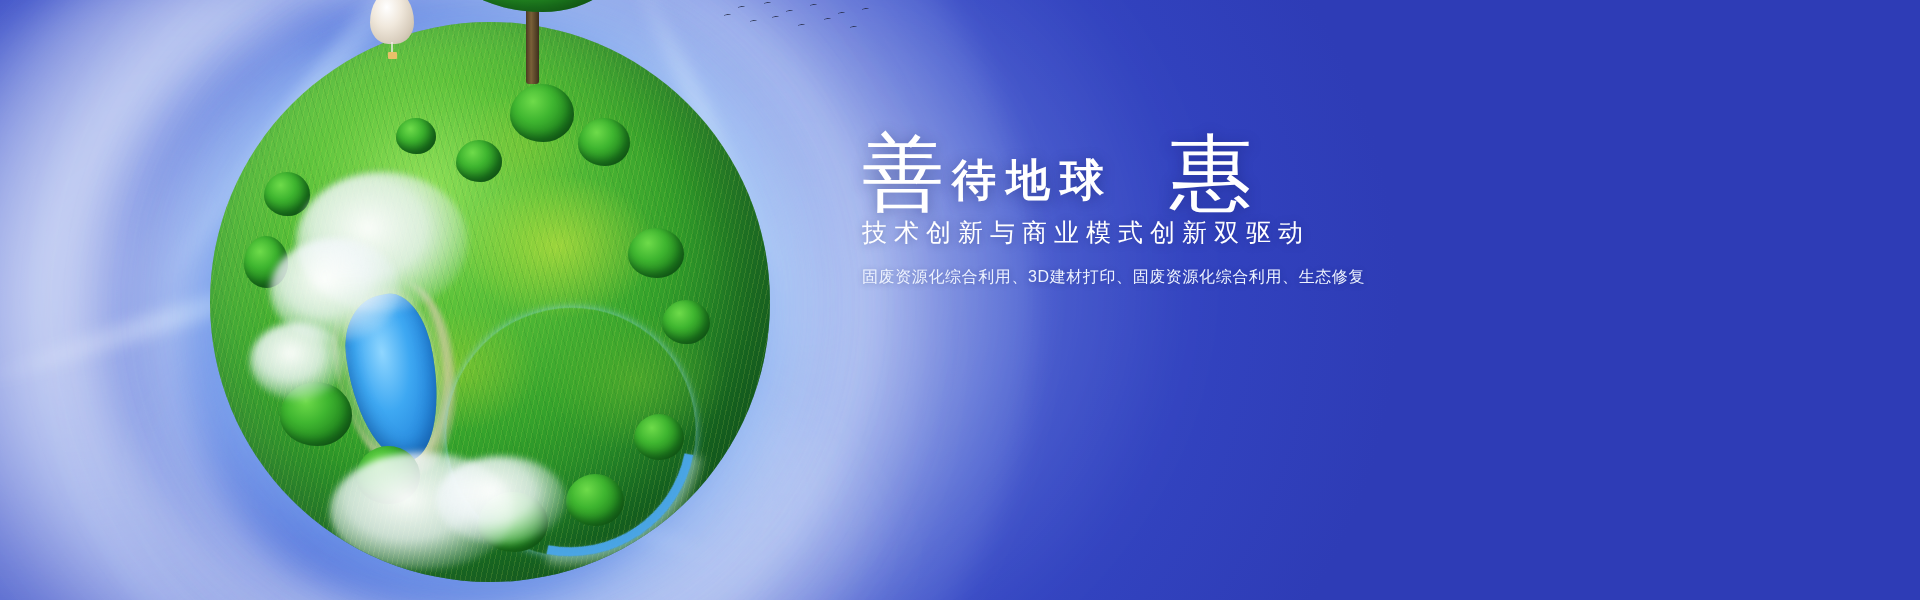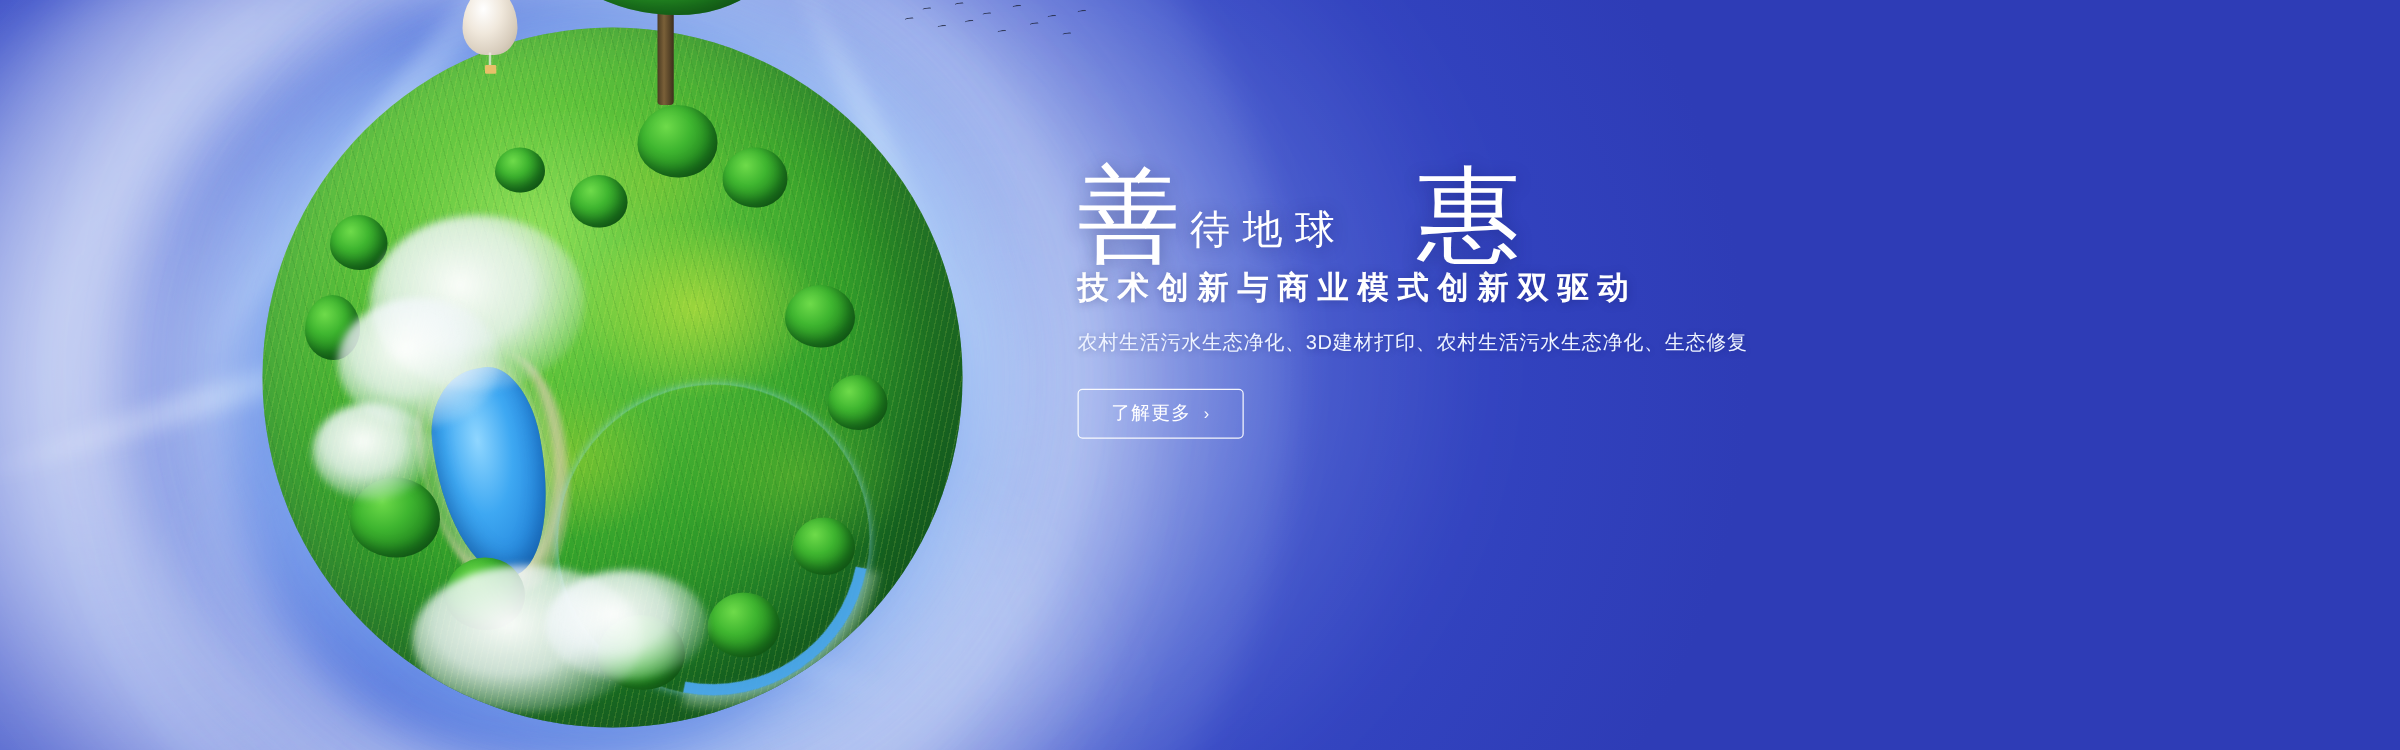--- a/index.html
+++ b/index.html
@@ -260,32 +260,32 @@
     font-family:"DejaVu Serif","Liberation Serif",serif;
     font-size:82px;
     line-height:0.96;
     font-weight:400;
     letter-spacing:0;
     position:relative;
     top:6px;
   }
   .word-rest {
     font-family:"DejaVu Serif","Liberation Serif",serif;
-    font-size:32px;
+    font-size:44px;
     letter-spacing:10px;
-    font-weight:400;
+    font-weight:700;
     margin-left:8px;
   }
   .gap { display:inline-block; width:56px; }
 
   .subtitle {
     color:#ffffff;
     font-size:25px;
     letter-spacing:7px;
-    font-weight:700;
+    font-weight:400;
     margin-top:2px;
     text-shadow:0 1px 8px rgba(16,24,90,0.35);
     white-space:nowrap;
   }
   .desc {
     color:#eef3ff;
     font-size:16px;
     letter-spacing:0.6px;
     margin-top:18px;
     white-space:nowrap;
@@ -393,21 +393,17 @@
 
     <div class="headline">
       <span class="calli">善</span>
       <span class="word-rest">待地球</span>
       <span class="gap"></span>
       <span class="calli">惠</span>
     </div>
 
     <div class="subtitle">技术创新与商业模式创新双驱动</div>
 
-    <div class="desc">农村生活污水生态净化、3D建材打印、农村生活污水生态净化、生态修复</div>
-
-    <a class="cta" href="#">
-      <span>了解更多</span>
-      <span class="chev">›</span>
-    </a>
+    <div class="desc">固废资源化综合利用、3D建材打印、固废资源化综合利用、生态修复</div>
+
 
   </div>
 </div>
 
 </body></html>

